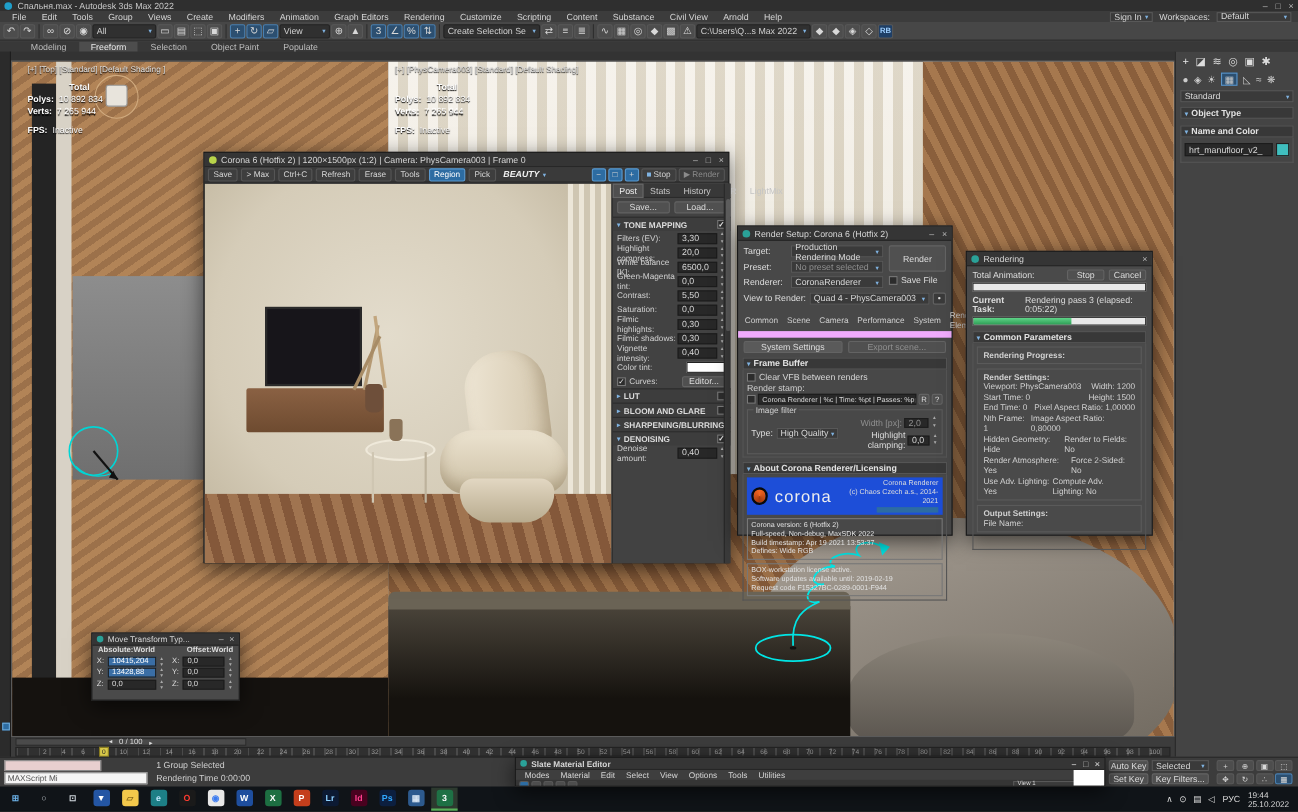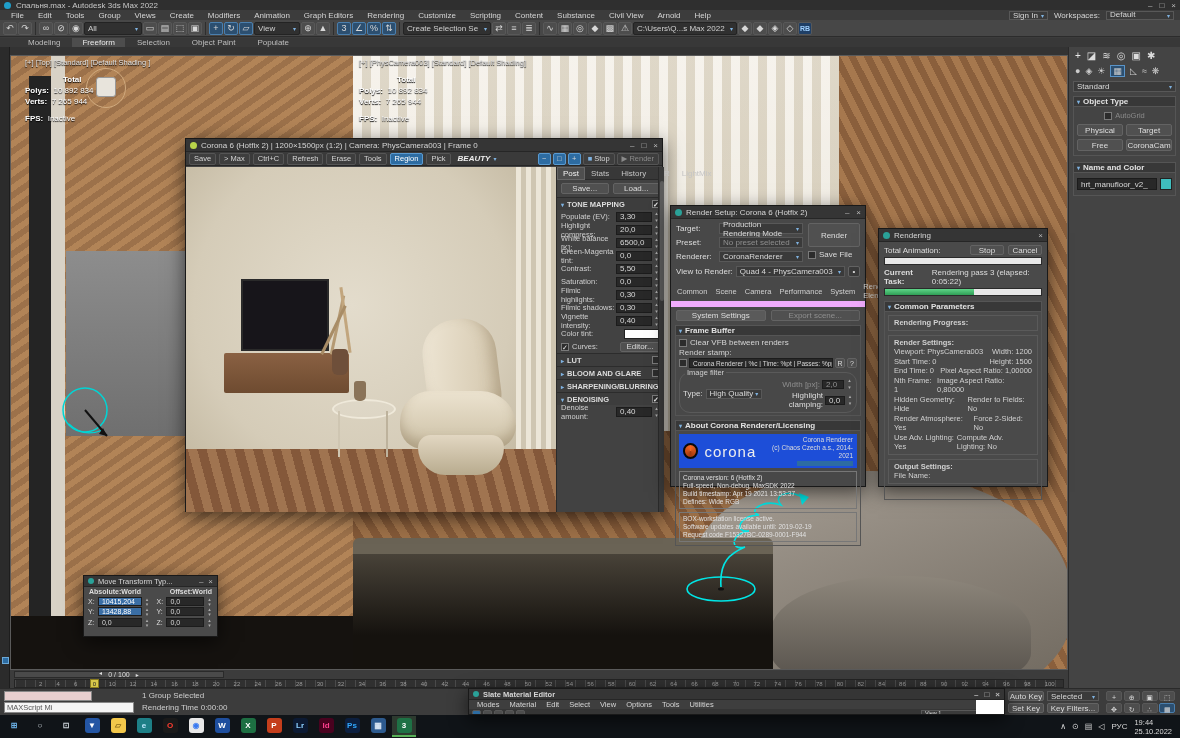--- a/index.html
+++ b/index.html
@@ -349,33 +349,20 @@
         <span>❋</span>
       </div>
       <div class="dd" style="margin:1px 4px;height:11px;">
         <span>Standard</span>
           <span class="tri">▾</span>
       </div>
       <div class="rollhead" style="margin:4px 4px 0;">
         <span class="tri">▾</span>
         <span>Object Type</span>
       </div>
-      <div style="margin:0 4px;border:1px solid #555;border-top:none;padding:4px 3px;">
-        <div class="row" style="justify-content:center;gap:3px;color:#8a8a8a;font-size:7.5px;">
-          <span class="check"></span>
-          <span>AutoGrid</span>
-        </div>
-        <div style="display:grid;grid-template-columns:1fr 1fr;gap:3px;margin-top:4px;">
-
-        <div class="btn" style="height:12px;">Physical</div>
-            <div class="btn" style="height:12px;">Target</div>
-            <div class="btn" style="height:12px;">Free</div>
-            <div class="btn" style="height:12px;">CoronaCam</div>
-          </div>
-      </div>
       <div class="rollhead" style="margin:6px 4px 0;">
         <span class="tri">▾</span>
         <span>Name and Color</span>
       </div>
       <div style="margin:0 4px;border:1px solid #555;border-top:none;padding:5px 3px;display:flex;gap:3px;align-items:center;">
         <span class="field" style="flex:1;height:12px;">hrt_manufloor_v2_</span>
         <span style="width:12px;height:12px;background:#3fbfbf;border:1px solid #222;"></span>
       </div>
     </div>
   </div>
@@ -455,21 +442,21 @@
         <span class="btn" style="flex:1;height:11px;">Load...</span>
       </div>
       <div class="sect">
         <span class="tri">▾</span>
         <span>TONE MAPPING</span>
         <span class="check cbx">✓</span>
       </div>
       <div>
 
           <div class="tmrow">
-            <span class="lab">Populate (EV):</span>
+            <span class="lab">Filters (EV):</span>
             <span style="display:flex;align-items:center;gap:1px;">
               <span class="field val">3,30</span>
               <span class="spin">
                 <span>▴</span>
                 <span>▾</span>
               </span>
             </span>
           </div>
 
           <div class="tmrow">
@@ -683,21 +670,21 @@
         <span class="check"></span>
         <span class="f8" style="color:#d5d5d5;">Clear VFB between renders</span>
       </div>
       <div class="f8" style="color:#cfcfcf;margin-top:1px;">Render stamp:</div>
       <div class="row" style="gap:2px;margin-top:1px;">
         <span class="check"></span>
         <span class="field" style="flex:1;height:10px;font-size:6.5px;overflow:hidden;white-space:nowrap;">Corona Renderer | %c | Time: %pt | Passes: %pp | Primitives: %si</span>
         <span class="btn" style="width:10px;height:10px;font-size:7px;">R</span>
         <span class="btn" style="width:10px;height:10px;font-size:7px;">?</span>
       </div>
-      <div class="group" style="margin-top:4px;padding:3px;border-radius:11px;">
+      <div class="group" style="margin-top:4px;padding:3px;">
         <span class="grouptitle abs" style="top:-5px;left:5px;background:#484848;padding:0 2px;">Image filter</span>
         <div class="row" style="gap:3px;margin-top:2px;">
           <span class="f8" style="color:#ddd;">Type:</span>
           <span class="dd" style="width:64px;height:10px;">
               <span>High Quality</span>
               <span class="tri">▾</span>
             </span>
           <span style="margin-left:auto;text-align:right;">
             <div class="row" style="gap:2px;justify-content:flex-end;">
               <span class="f8" style="color:#8f8f8f;">Width [px]:</span>

